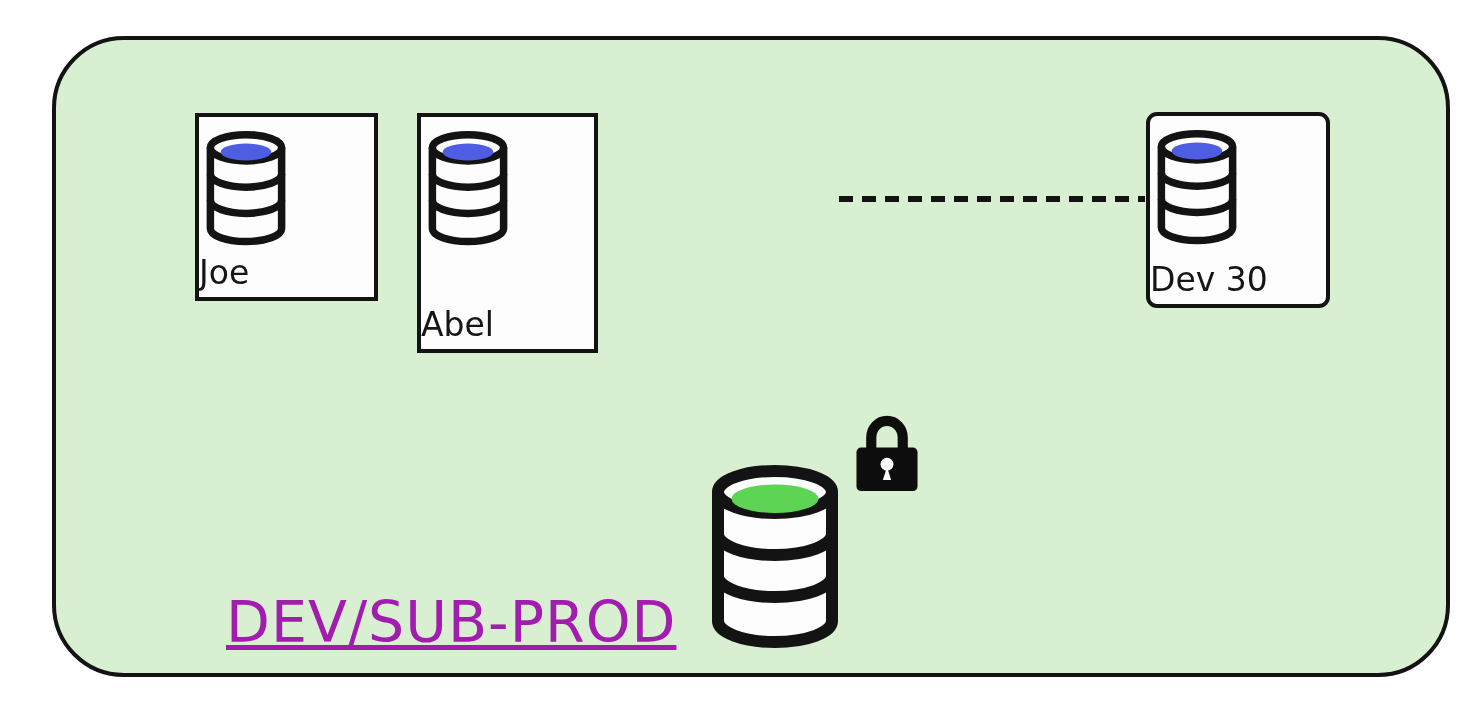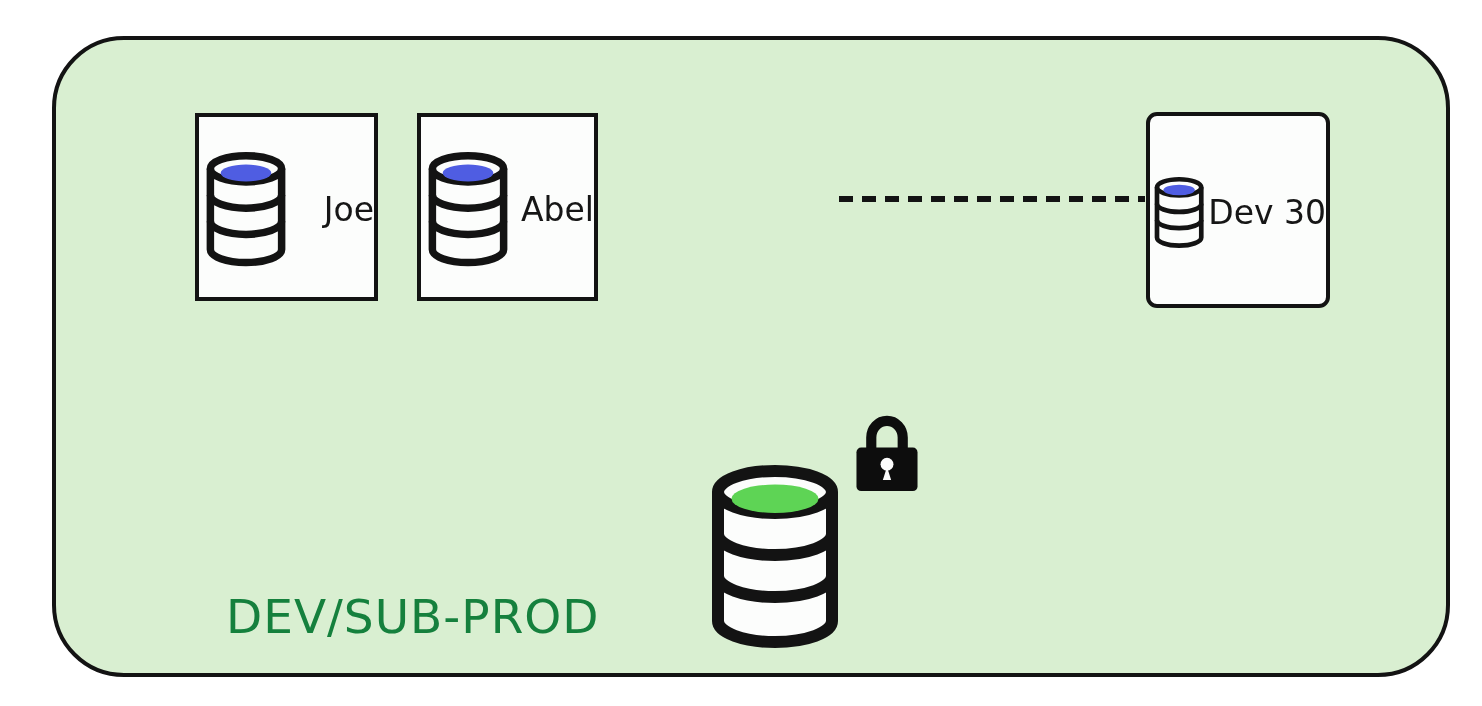--- a/index.html
+++ b/index.html
@@ -25,27 +25,26 @@
     background: #d9efd1;
     border: 4px solid #131313;
     border-radius: 72px;
   }
   .node {
     position: absolute;
     box-sizing: border-box;
     background: #fcfdfc;
     border: 4px solid #131313;
     display: flex;
-    flex-direction: row;
-    align-items: center;
+    flex-direction: column;
     justify-content: space-between;
     padding: 12px 0 6px 0;
   }
   .node-joe   { left: 195px;  top: 113px; width: 183px; height: 188px; }
-  .node-abel  { left: 417px;  top: 113px; width: 181px; height: 188px; }
+  .node-abel  { left: 417px;  top: 113px; width: 181px; height: 240px; }
   .node-chris { left: 633px;  top: 112px; width: 184px; height: 190px; }
   .node-dev30 { left: 1146px; top: 112px; width: 184px; height: 196px; border-radius: 11px; }
   .node-label {
     font-size: 33px;
     line-height: 1.05;
     color: #161616;
     white-space: nowrap;
   }
   .connector {
     position: absolute;
@@ -59,24 +58,25 @@
   }
   .lock {
     position: absolute;
     left: 850px;
     top: 405px;
   }
   .zone-label {
     position: absolute;
     left: 226px;
     top: 589px;
-    font-size: 47px;
+    font-size: 57px;
     letter-spacing: 1px;
-    color: #15803d;
+    color: #a21caf;
     white-space: nowrap;
+    text-decoration: underline;
   }
 </style>
 </head>
 <body>
 
 <div class="canvas">
 
   <div class="zone"></div>
 
   <div class="node node-joe">

